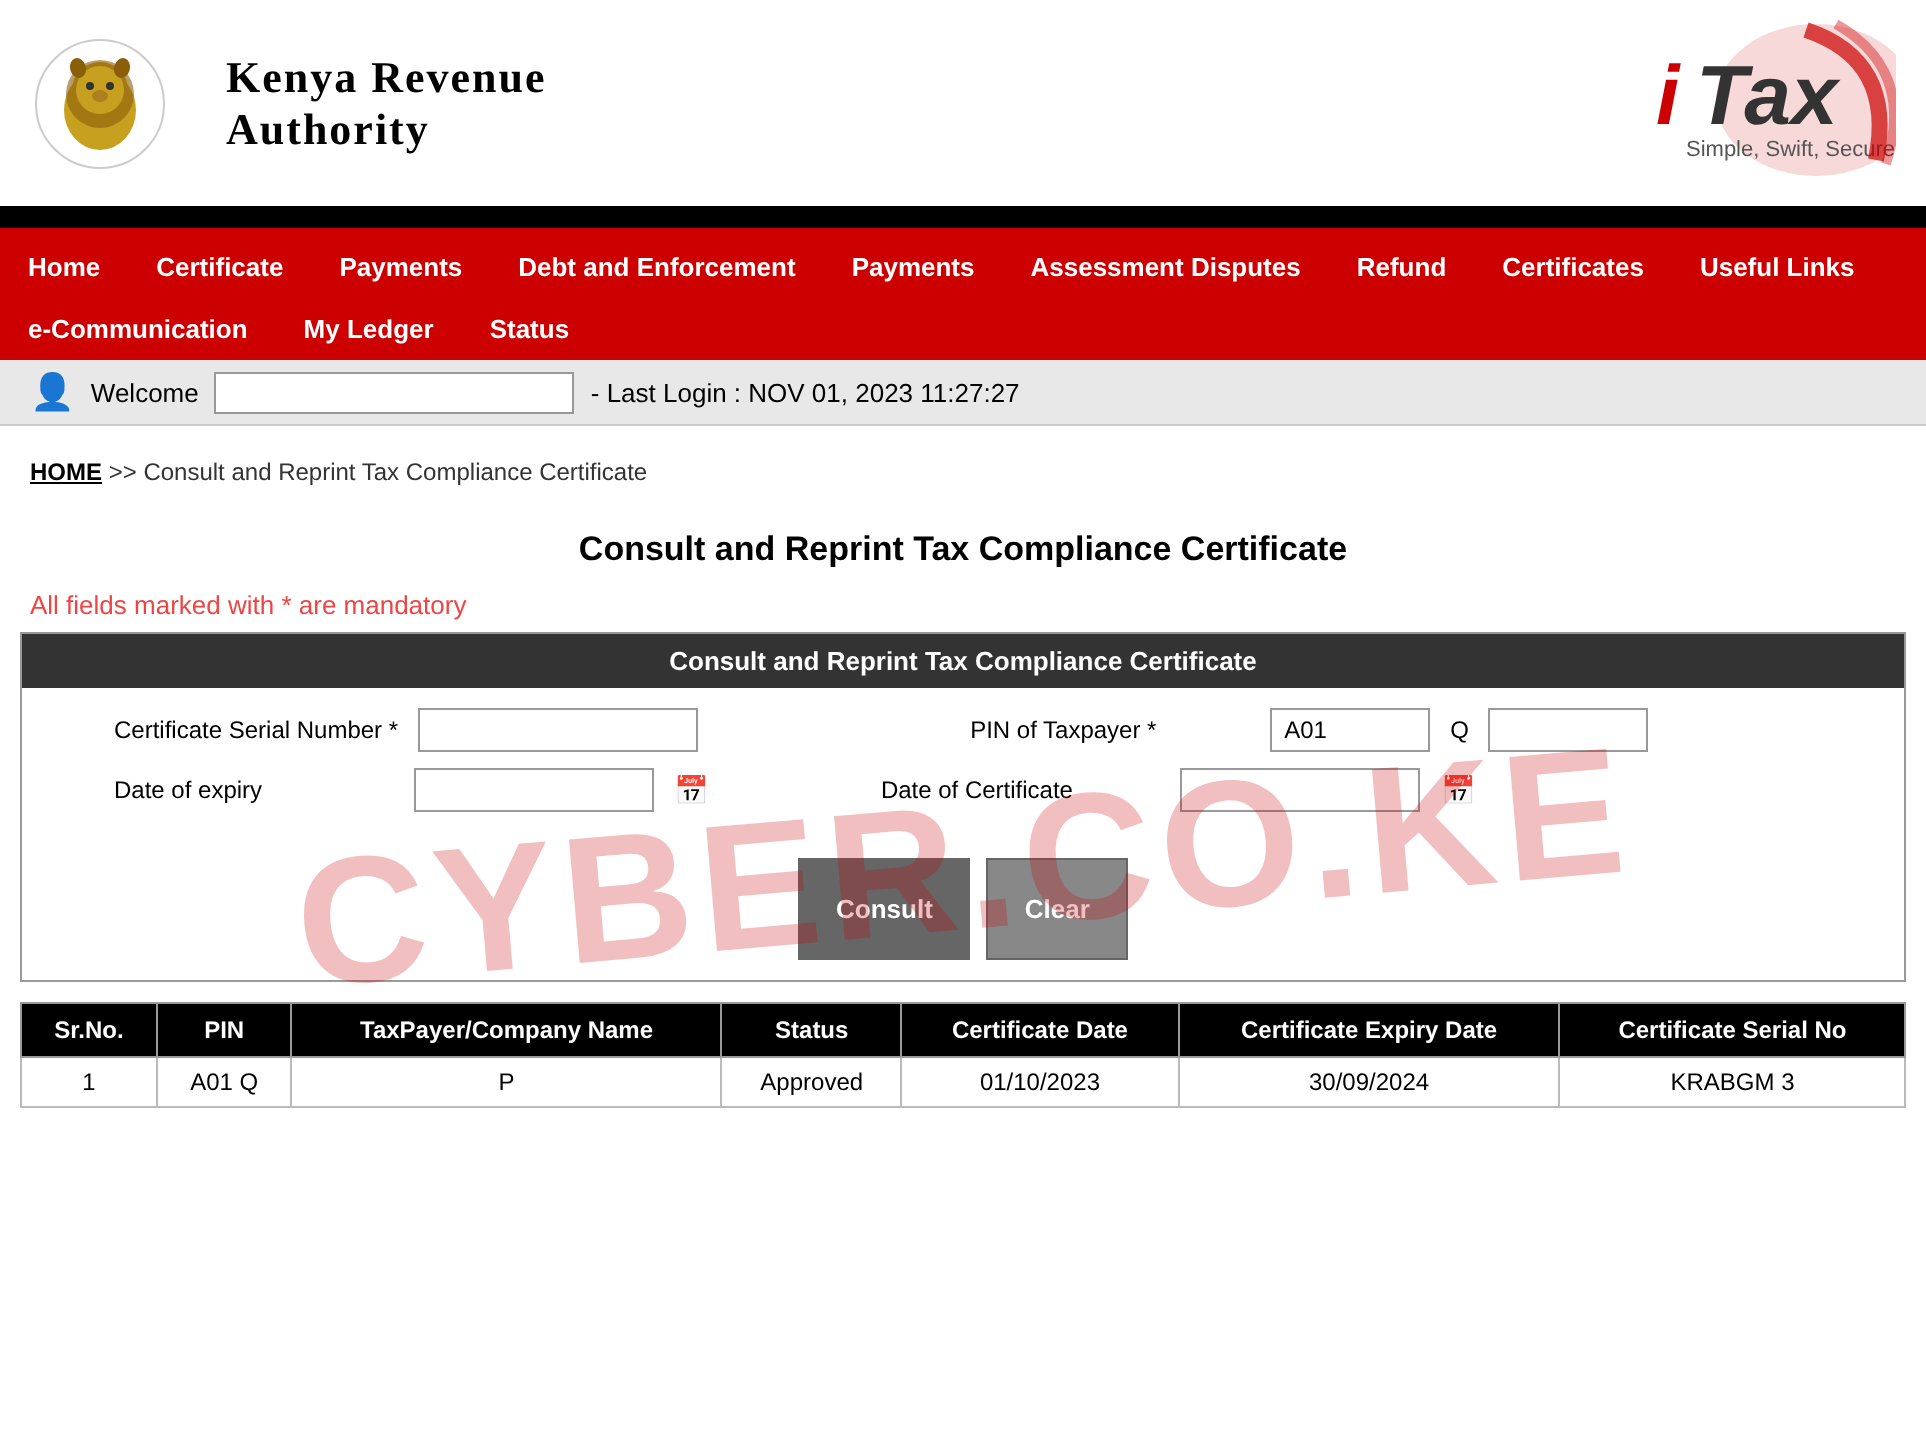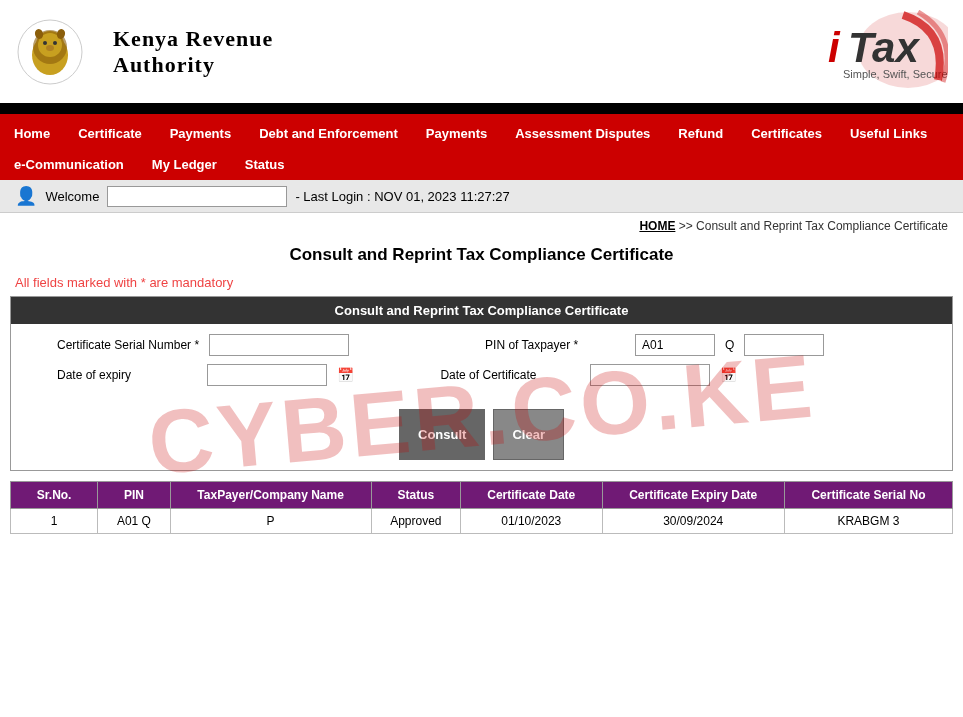--- a/index.html
+++ b/index.html
@@ -18,21 +18,21 @@
 
     
     nav.main-nav { background: #cc0000; display: flex; flex-wrap: wrap; }
     nav.main-nav a { color: #fff; text-decoration: none; padding: 8px 14px; display: inline-block; font-size: 13px; font-weight: bold; }
 
     
     .welcome-bar { background: #e8e8e8; padding: 5px 15px; display: flex; align-items: center; gap: 8px; border-bottom: 1px solid #ccc; }
     .welcome-bar .user-icon { font-size: 18px; color: #555; }
 
     
-    .breadcrumb { padding: 6px 15px; font-size: 12px; color: #333; text-align: right; }
+    .breadcrumb { padding: 16px 15px; font-size: 12px; color: #333; }
     .breadcrumb a { color: #000; text-decoration: underline; font-weight: bold; }
 
     
     .page-title { text-align: center; font-size: 17px; font-weight: bold; padding: 6px; }
 
     
     .mandatory-note { color: #ef4444; font-size: 13px; padding: 4px 15px 6px; }
 
     
     .form-section { border: 1px solid #999; margin: 0 10px 10px; }
@@ -42,21 +42,21 @@
     .form-row label { font-size: 12px; min-width: 140px; margin-left: 36px; }
     .form-row input[type="text"] { border: 1px solid #999; padding: 3px 6px; font-size: 12px; width: 140px; }
     .form-row .cal-icon { cursor: pointer; font-size: 14px; }
     .form-buttons { display: flex; gap: 8px; padding: 5px 10px 10px; justify-content: center; }
     .btn { padding: 17px 18px; font-size: 13px; font-weight: bold; border: 1px solid #666; cursor: pointer; }
     .btn-consult { background: #666; color: #fff; }
     .btn-clear { background: #888; color: #ffffff; }
 
     
     .results-table { margin: 0 10px; border-collapse: collapse; width: calc(100% - 20px); }
-    .results-table th { background: #701a75; color: #fff; border: 1px solid #999; padding: 6px 25px; text-align: center; font-size: 12px; }
+    .results-table th { background: #000000; color: #fff; border: 1px solid #999; padding: 6px 8px; text-align: center; font-size: 12px; }
     .results-table td { border: 1px solid #bbb; padding: 5px 8px; text-align: center; font-size: 12px; }
     .results-table tr:nth-child(even) td { background: #f5f5f5; }
 
     
     .watermark-container { position: relative; overflow: hidden; }
     .watermark { position: absolute; top: 50%; left: 50%; transform: translate(-50%, -50%) rotate(-5deg); font-size: 90px; font-weight: 900; color: rgba(200,0,0,0.25); white-space: nowrap; pointer-events: none; z-index: 10; letter-spacing: 4px; }
   </style>
 </head>
 <body>
 

